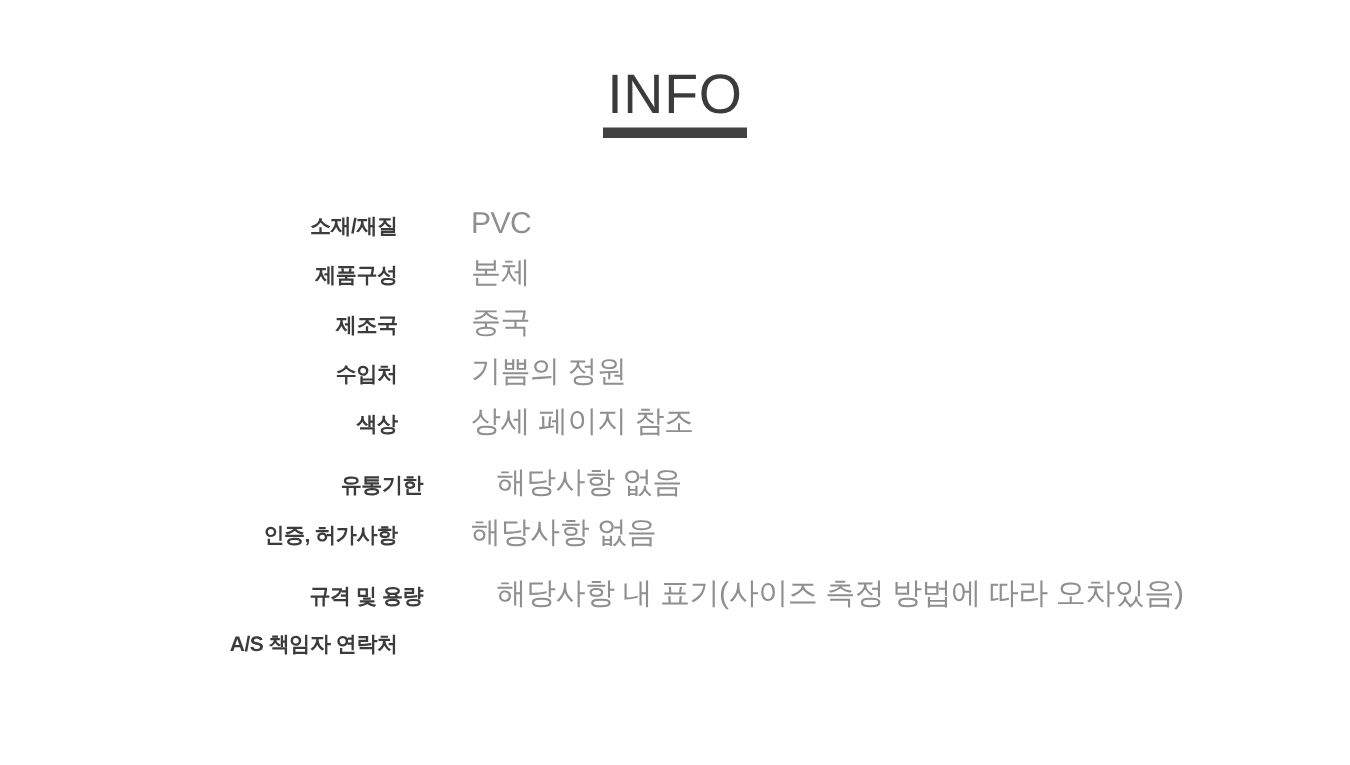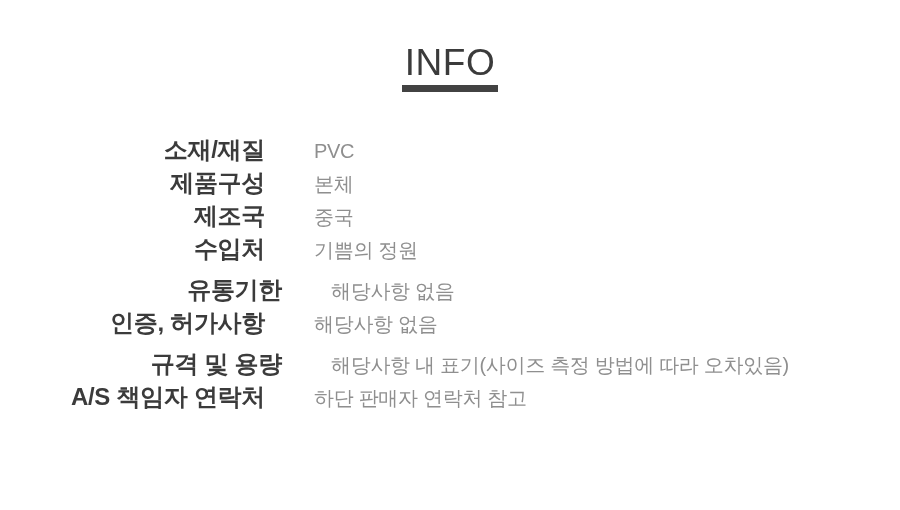--- a/index.html
+++ b/index.html
@@ -44,21 +44,21 @@
     line-height: 33px;
   }
   .info-row.group-gap {
     margin-top: 8px;
     padding-left: 17px;
   }
   .info-label {
     width: 265px;
     flex: 0 0 265px;
     text-align: right;
-    font-size: 24px;
+    font-size: 14px;
     font-weight: 700;
     color: #3b3b3b;
     letter-spacing: -0.3px;
     white-space: nowrap;
   }
   .info-value {
     margin-left: 49px;
     font-size: 20px;
     font-weight: 400;
     color: #8f8f8f;
@@ -88,34 +88,37 @@
   <div class="info-row">
     <div class="info-label">제조국</div>
     <div class="info-value">중국</div>
   </div>
 
   <div class="info-row">
     <div class="info-label">수입처</div>
     <div class="info-value">기쁨의 정원</div>
   </div>
 
+  <div class="info-row">
+    <div class="info-label">색상</div>
+    <div class="info-value">상세 페이지 참조</div>
+  </div>
 
   <div class="info-row group-gap">
     <div class="info-label">유통기한</div>
     <div class="info-value">해당사항 없음</div>
   </div>
 
   <div class="info-row">
     <div class="info-label">인증, 허가사항</div>
     <div class="info-value">해당사항 없음</div>
   </div>
 
   <div class="info-row group-gap">
     <div class="info-label">규격 및 용량</div>
     <div class="info-value">해당사항 내 표기(사이즈 측정 방법에 따라 오차있음)</div>
   </div>
 
   <div class="info-row">
     <div class="info-label">A/S 책임자 연락처</div>
-    <div class="info-value">하단 판매자 연락처 참고</div>
   </div>
 </div>
 </div>
 
 </body></html>

